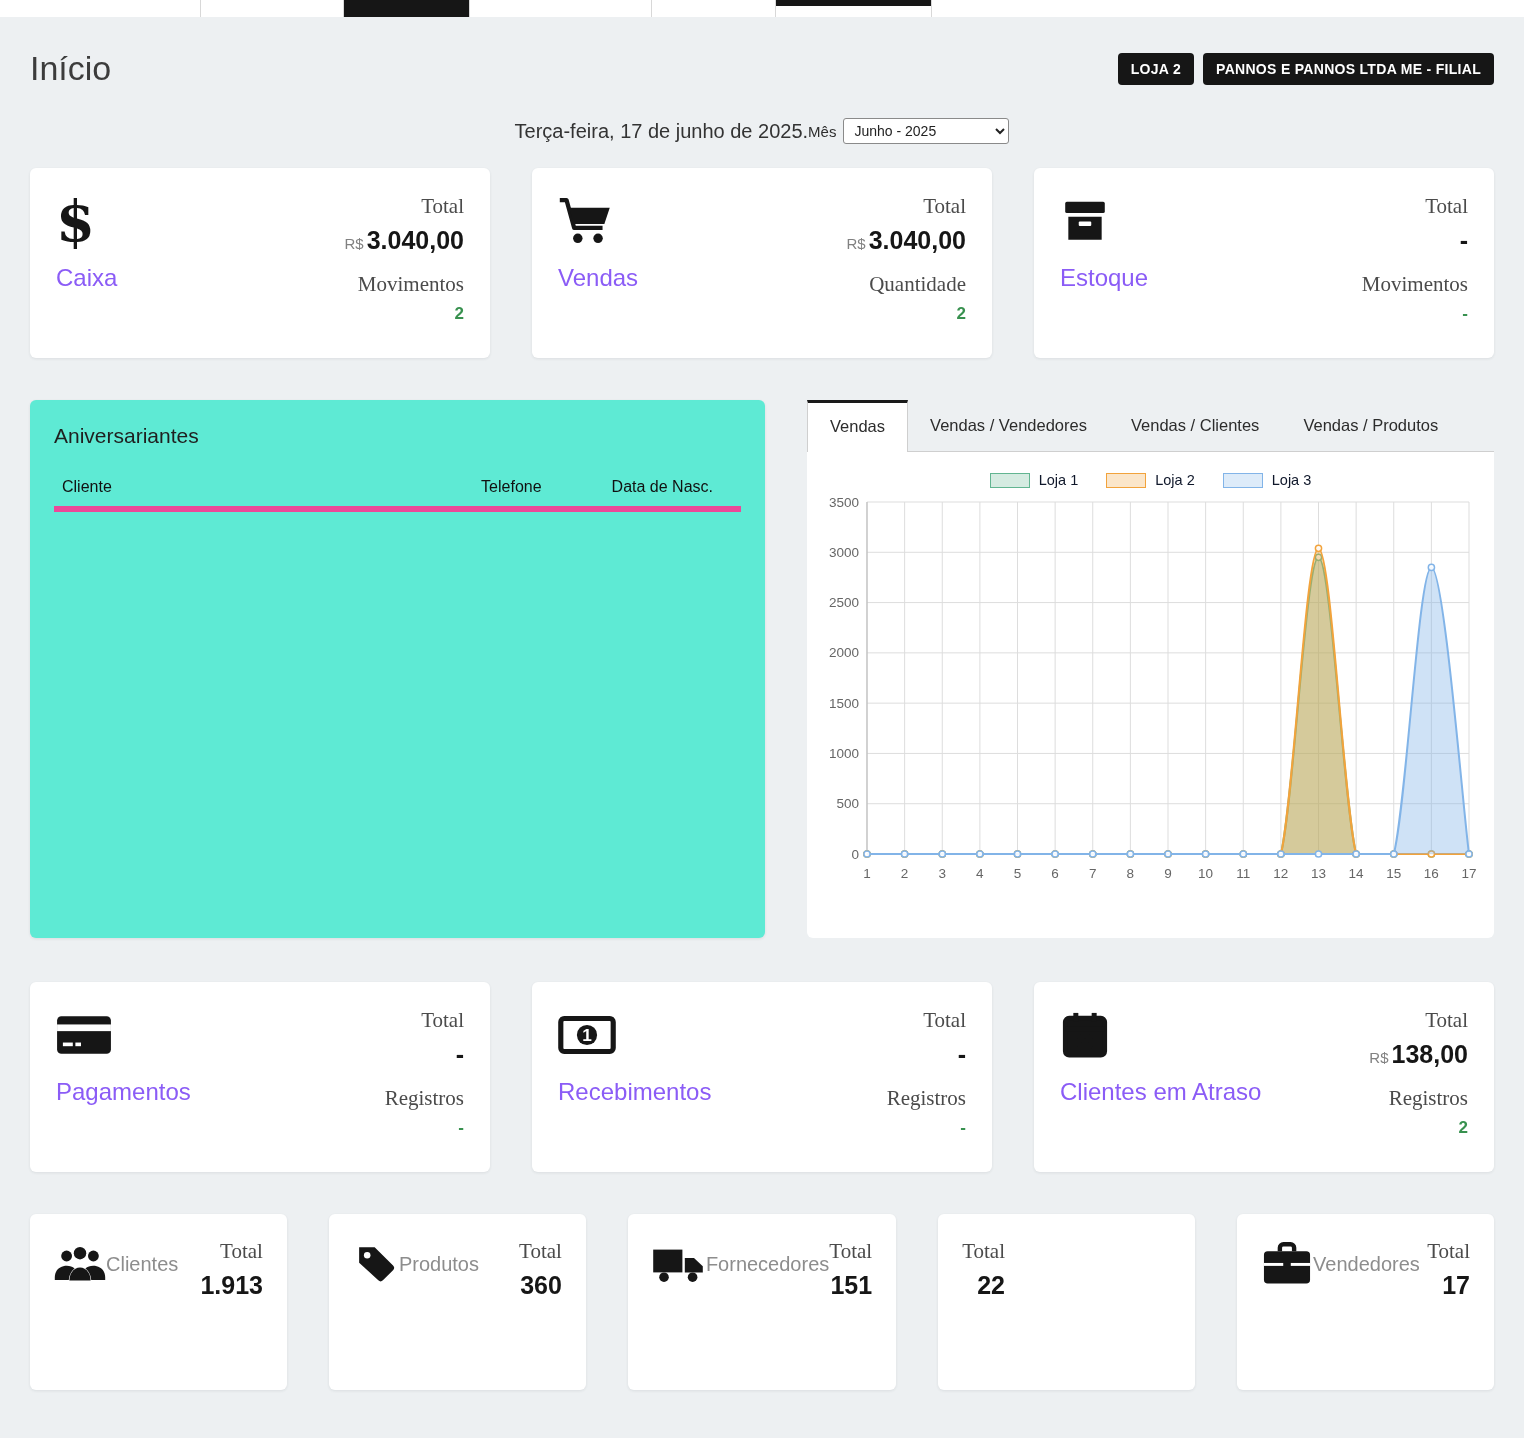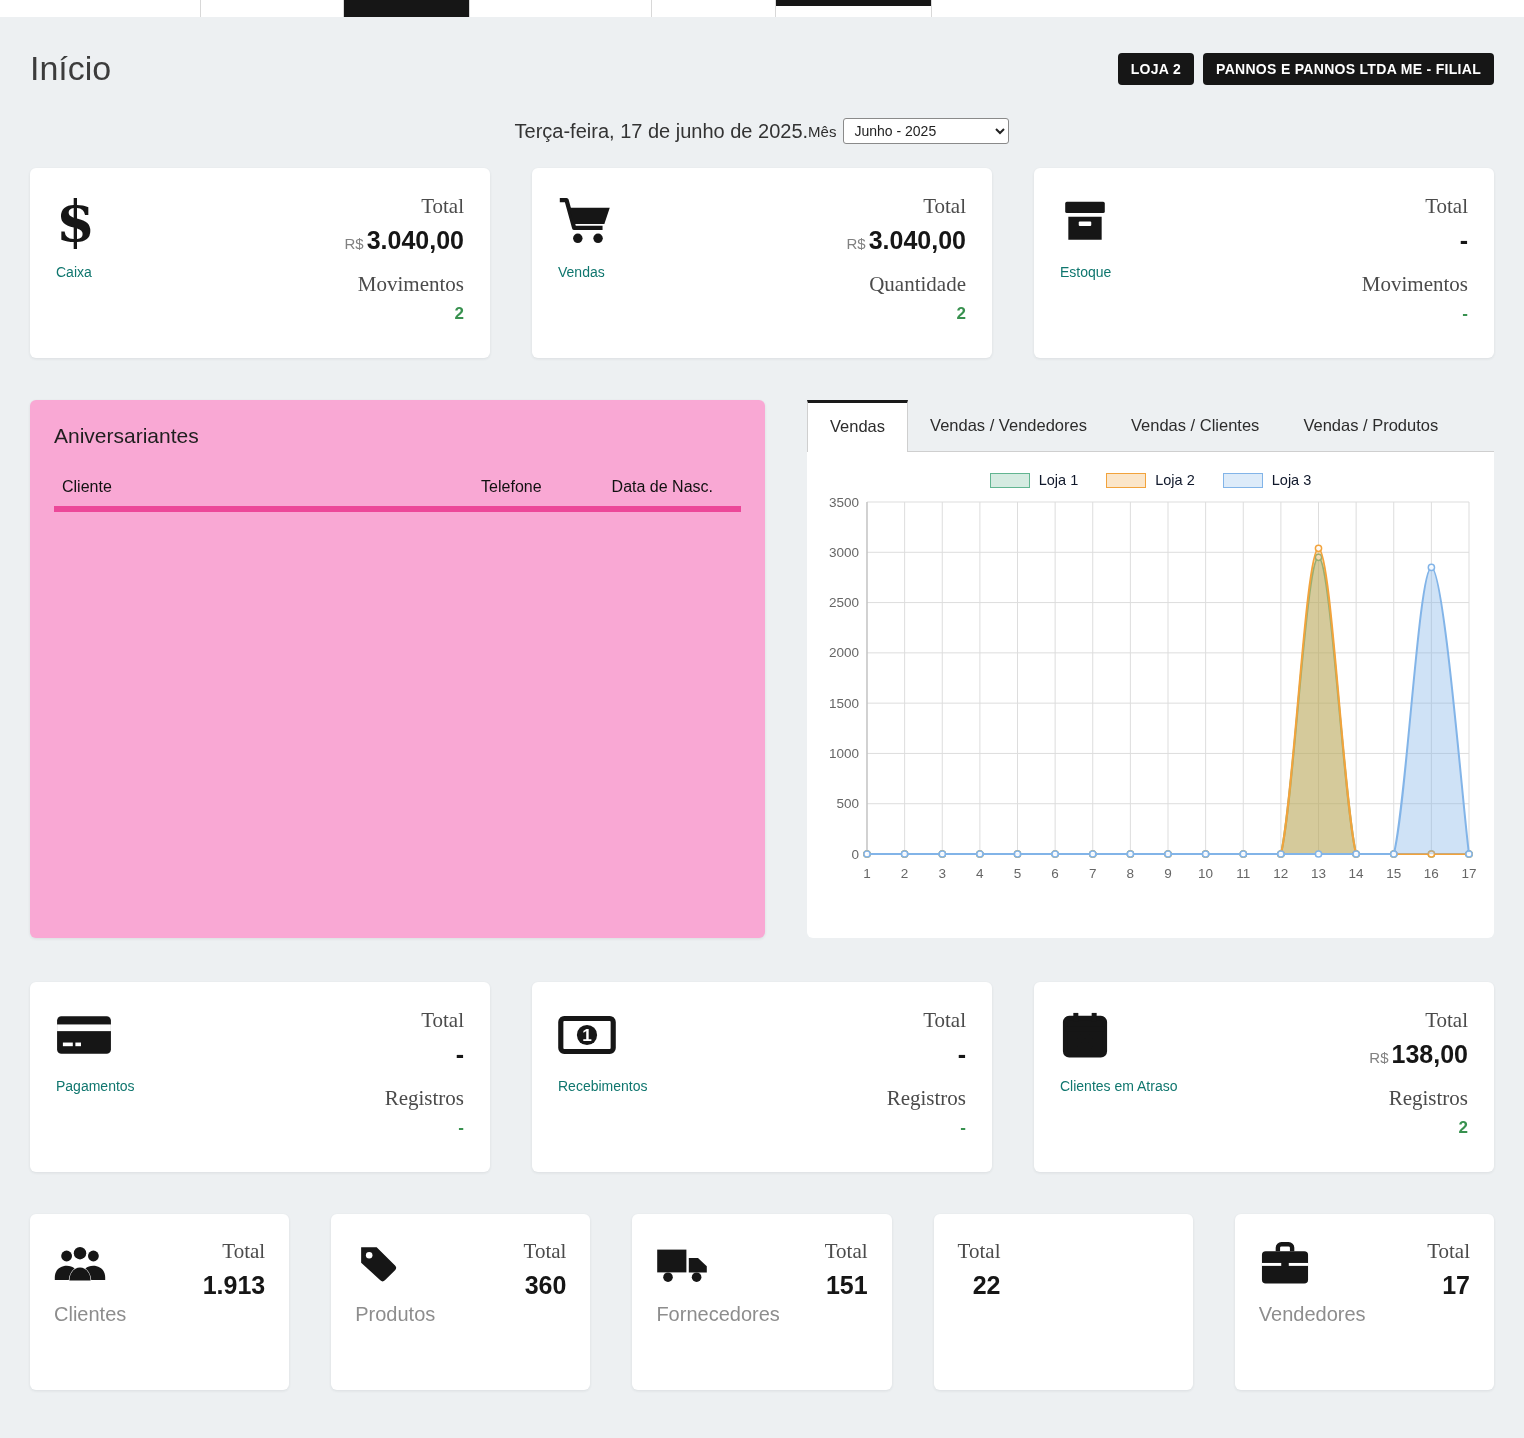--- a/index.html
+++ b/index.html
@@ -46,31 +46,31 @@
   .cards-row { display: flex; gap: 42px; margin-bottom: 42px; }
   .card {
     background: #fff; border-radius: 6px; flex: 1;
     box-shadow: 0 1px 3px rgba(30,40,50,.09);
   }
   .stat-card { height: 190px; padding: 26px 26px 0; display: flex; justify-content: space-between; }
   .sc-left { display: flex; flex-direction: column; }
   .card-icon { height: 54px; display: flex; align-items: center; }
   .card-icon svg { fill: #161616; }
   .dollar-glyph { font-family: "DejaVu Serif", serif; font-size: 56px; font-weight: bold; color: #161616; line-height: 1; }
-  .card-title { margin-top: 16px; font-size: 14px; color: #0f766e; }
+  .card-title { margin-top: 16px; font-size: 24px; color: #8b5cf6; }
   .sc-right { text-align: right; }
   .lbl { font-size: 21px; color: #4b4b4b; font-family: Liberation Serif, serif; }
   .big { font-size: 25px; font-weight: bold; color: #161616; margin: 7px 0 17px; }
   .big .cur { font-size: 15px; color: #818181; font-weight: normal; margin-right: 3px; }
   .green { font-size: 17px; font-weight: bold; color: #38914f; margin-top: 7px; }
 
   
   .mid-row { display: flex; gap: 42px; margin-bottom: 44px; height: 538px; }
   .panel {
-    flex: 1; background: #f9a8d4; border-radius: 6px; padding: 24px;
+    flex: 1; background: #5eead4; border-radius: 6px; padding: 24px;
     box-shadow: 0 1px 3px rgba(30,40,50,.09);
   }
   .panel h2 { font-size: 21px; font-weight: 400; color: #1f1f1f; }
   .bd-table { width: 100%; margin-top: 30px; border-collapse: collapse; }
   .bd-table th {
     text-align: left; font-size: 16px; font-weight: normal; color: #111;
     padding: 0 0 10px 8px; border-bottom: 6px solid #ec4899;
   }
   .bd-table th.col-cliente { width: 61%; }
   .bd-table th.col-telefone { width: 19%; }
@@ -88,21 +88,21 @@
   .lg-item { display: inline-flex; align-items: center; }
   .lg-swatch { display: inline-block; width: 40px; height: 15px; border: 1.6px solid; margin-right: 9px; }
   .grid { stroke: #ddd; stroke-width: 1; }
   .axis { stroke: #b5b5b5; stroke-width: 1; }
   .ylab { fill: #666; font-size: 13.5px; text-anchor: end; font-family: "Liberation Sans", sans-serif; }
   .xlab { fill: #666; font-size: 13.5px; text-anchor: middle; font-family: "Liberation Sans", sans-serif; }
 
   
   .small-cards-row { display: flex; gap: 42px; }
   .small-card { height: 176px; padding: 25px 24px 0; display: flex; justify-content: space-between; }
-  .sm-left { display: flex; flex-direction: column; }
+  .sm-left { display: flex; flex-direction: row; justify-content: flex-end; }
   .sm-icon { height: 50px; display: flex; align-items: center; }
   .sm-icon svg { fill: #161616; }
   .sm-label { margin-top: 14px; font-size: 20px; color: #8d8d8d; }
   .sm-right { text-align: right; }
   .sm-num { font-size: 25px; font-weight: bold; color: #161616; margin-top: 7px; }
 </style>
 </head>
 <body>
 
 <div class="top-strip">

